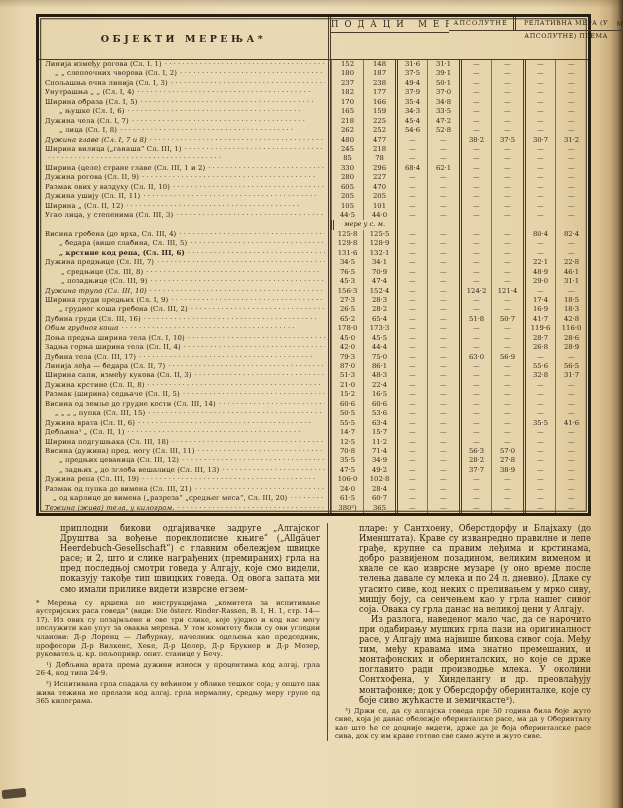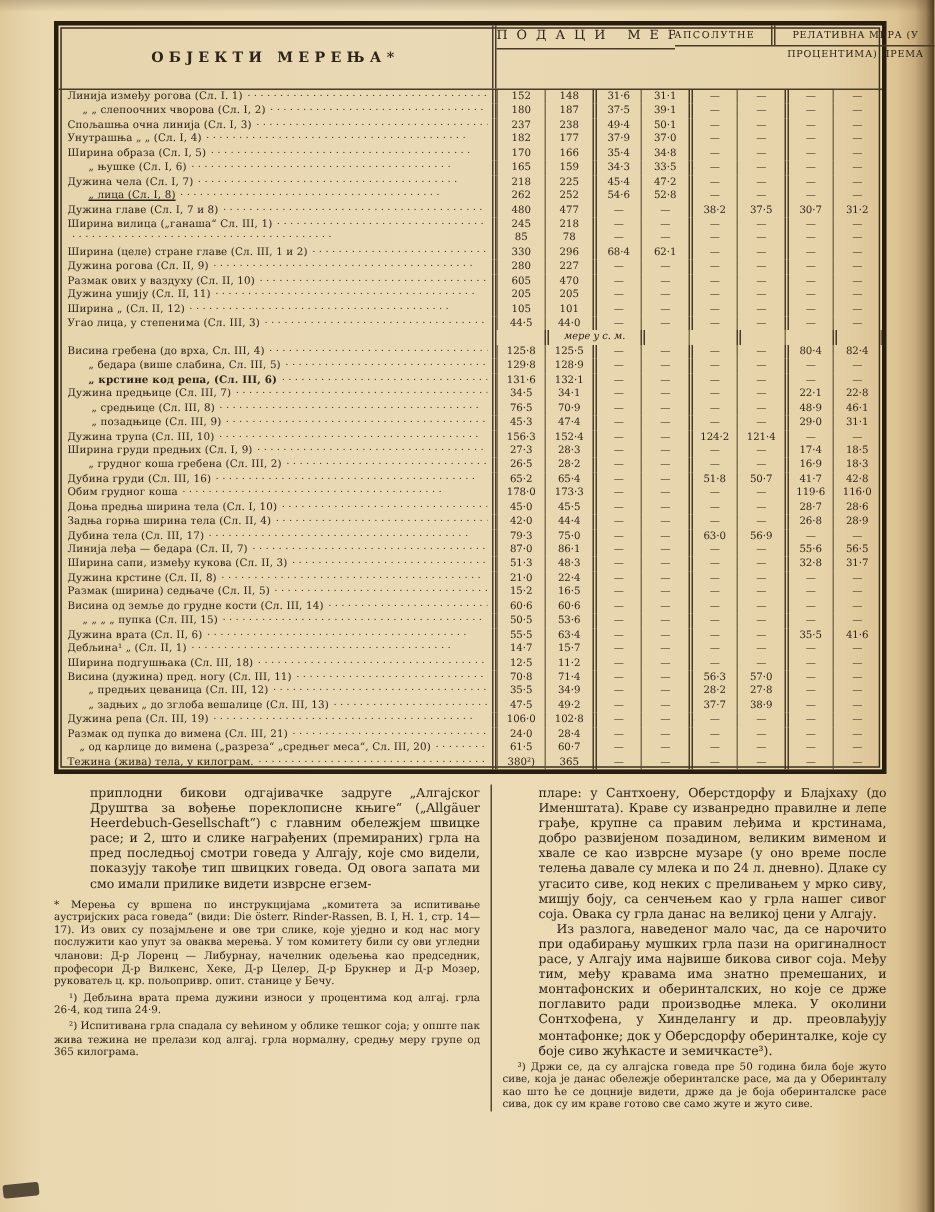--- a/index.html
+++ b/index.html
@@ -24,42 +24,42 @@
   .tbl{border:3px solid #281e10;
        box-shadow:inset 0 0 0 1.2px #ead8b0, inset 0 0 0 2.2px #3a2d1a;
        background:rgba(0,0,0,0.012);}
   .thead{display:flex;border-bottom:1px solid #4a3b26;}
   .objcell{flex:0 0 292px;box-sizing:border-box;display:flex;align-items:center;justify-content:center;
     border-right:3px double #4a3b26;font-weight:bold;font-size:9.5px;letter-spacing:3.5px;}
   .hright{flex:1;display:flex;flex-direction:row;}
   .trow1{height:15px;line-height:15px;text-align:center;font-size:8.5px;letter-spacing:6px;
     border-bottom:1px solid #4a3b26;white-space:nowrap;overflow:hidden;}
   .trow2{display:flex;height:13px;line-height:13px;border-bottom:1px solid #4a3b26;font-size:6.4px;}
-  .absg{flex:0 0 64px;box-sizing:border-box;letter-spacing:1px;}
+  .absg{flex:0 0 64px;box-sizing:border-box;text-align:center;letter-spacing:1px;}
   .relg{flex:1;box-sizing:border-box;text-align:center;border-left:3px double #4a3b26;letter-spacing:.5px;}
   .trow3{display:flex;height:13px;line-height:13px;border-bottom:1px solid #4a3b26;font-size:6.2px;}
   .subc{flex:0 0 64px;box-sizing:border-box;text-align:center;letter-spacing:.4px;overflow:hidden;white-space:nowrap;}
   .subc + .subc{border-left:3px double #4a3b26;}
   .trow4{display:flex;height:42px;}
   .vhc{flex:0 0 32px;box-sizing:border-box;display:flex;align-items:center;justify-content:center;overflow:hidden;}
   .vt{writing-mode:vertical-rl;transform:rotate(180deg);font-size:5.3px;letter-spacing:.5px;
       white-space:pre-line;text-align:center;line-height:7px;}
   .vhc,.vc{border-left:1px solid rgba(95,80,55,.75);}
   .gstart{border-left:3px double #4a3b26 !important;}
 
   .tbody{}
   .trow{display:flex;height:9.45px;line-height:9.45px;}
   .lbl{flex:0 0 292px;box-sizing:border-box;display:flex;align-items:baseline;
     padding:0 3px 0 6px;overflow:hidden;border-right:3px double #4a3b26;}
   .lt{font-size:6.9px;white-space:nowrap;letter-spacing:.1px;}
-  .em .lt{}
+  .em .lt{font-style:italic;}
   .leader{flex:1;overflow:hidden;white-space:nowrap;font-size:6.9px;color:#4a3c2a;padding-left:3px;}
   .vc{flex:0 0 32px;box-sizing:border-box;text-align:center;font-size:6.8px;overflow:hidden;white-space:nowrap;}
   .dash{color:#4f4129;}
-  .uc{flex:0 0 64px;box-sizing:border-box;text-align:center;font-style:italic;font-size:6.6px;margin-left:32px;}
+  .uc{flex:0 0 64px;box-sizing:border-box;text-align:center;font-style:italic;font-size:6.6px;}
   .uc{border-left:3px double #4a3b26;}
 
   
   .textarea{display:flex;margin-top:7px;}
   .tcol-l{flex:0 0 292px;box-sizing:border-box;padding-right:7px;border-right:1px solid #574630;}
   .tcol-r{flex:1;box-sizing:border-box;padding-left:7px;}
   .mt{font-size:8.3px;line-height:10.1px;text-align:justify;margin-left:24px;}
   .mt.ind{text-indent:12px;}
   .fn{font-size:6.9px;line-height:8.6px;text-align:justify;margin-top:5px;}
   .fn.ind{text-indent:10px;margin-top:2px;}
@@ -74,21 +74,21 @@
 
 <div class="page">
 
   <div class="tbl">
     <div class="thead">
       <div class="objcell">ОБЈЕКТИ МЕРЕЊА*</div>
       <div class="hright">
         <div class="trow1">ПОДАЦИ МЕРЕЊА</div>
         <div class="trow2">
           <div class="absg">АПСОЛУТНЕ</div>
-          <div class="relg">РЕЛАТИВНА МЕРА (У ПРОЦЕНТИМА) ПРЕМА</div>
+          <div class="relg">РЕЛАТИВНА МЕРА (У АПСОЛУТНЕ) ПРЕМА</div>
         </div>
         <div class="trow3">
           <div class="subc">МЕРЕ ГЛАВЕ У М. М.</div>
           <div class="subc">ДУЖИНИ ГЛАВЕ</div>
           <div class="subc">ВИСИНИ ТЕЛА</div>
           <div class="subc">ОБИМУ ТРУПА</div>
         </div>
         <div class="trow4">
             <div class="vhc">
               <span class="vt">АЛГАЈ-
@@ -219,21 +219,21 @@
           <div class="vc">225</div>
           <div class="vc gstart">45·4</div>
           <div class="vc">47·2</div>
           <div class="vc gstart dash">—</div>
           <div class="vc dash">—</div>
           <div class="vc gstart dash">—</div>
           <div class="vc dash">—</div>
         </div>
         <div class="trow">
           <div class="lbl">
-            <span class="lt" style="padding-left: 14px; text-decoration: underline;">„    лица (Сл. I, 8)</span>
+            <span class="lt" style="padding-left: 14px;">„    лица (Сл. I, 8)</span>
             <span class="leader"> ·  ·  ·  ·  ·  ·  ·  ·  ·  ·  ·  ·  ·  ·  ·  ·  ·  ·  ·  ·  ·  ·  ·  ·  ·  ·  ·  ·  ·  ·  ·  ·  ·  ·  ·  ·  ·  ·  ·  · </span>
           </div>
           <div class="vc">262</div>
           <div class="vc">252</div>
           <div class="vc gstart">54·6</div>
           <div class="vc">52·8</div>
           <div class="vc gstart dash">—</div>
           <div class="vc dash">—</div>
           <div class="vc gstart dash">—</div>
           <div class="vc dash">—</div>

